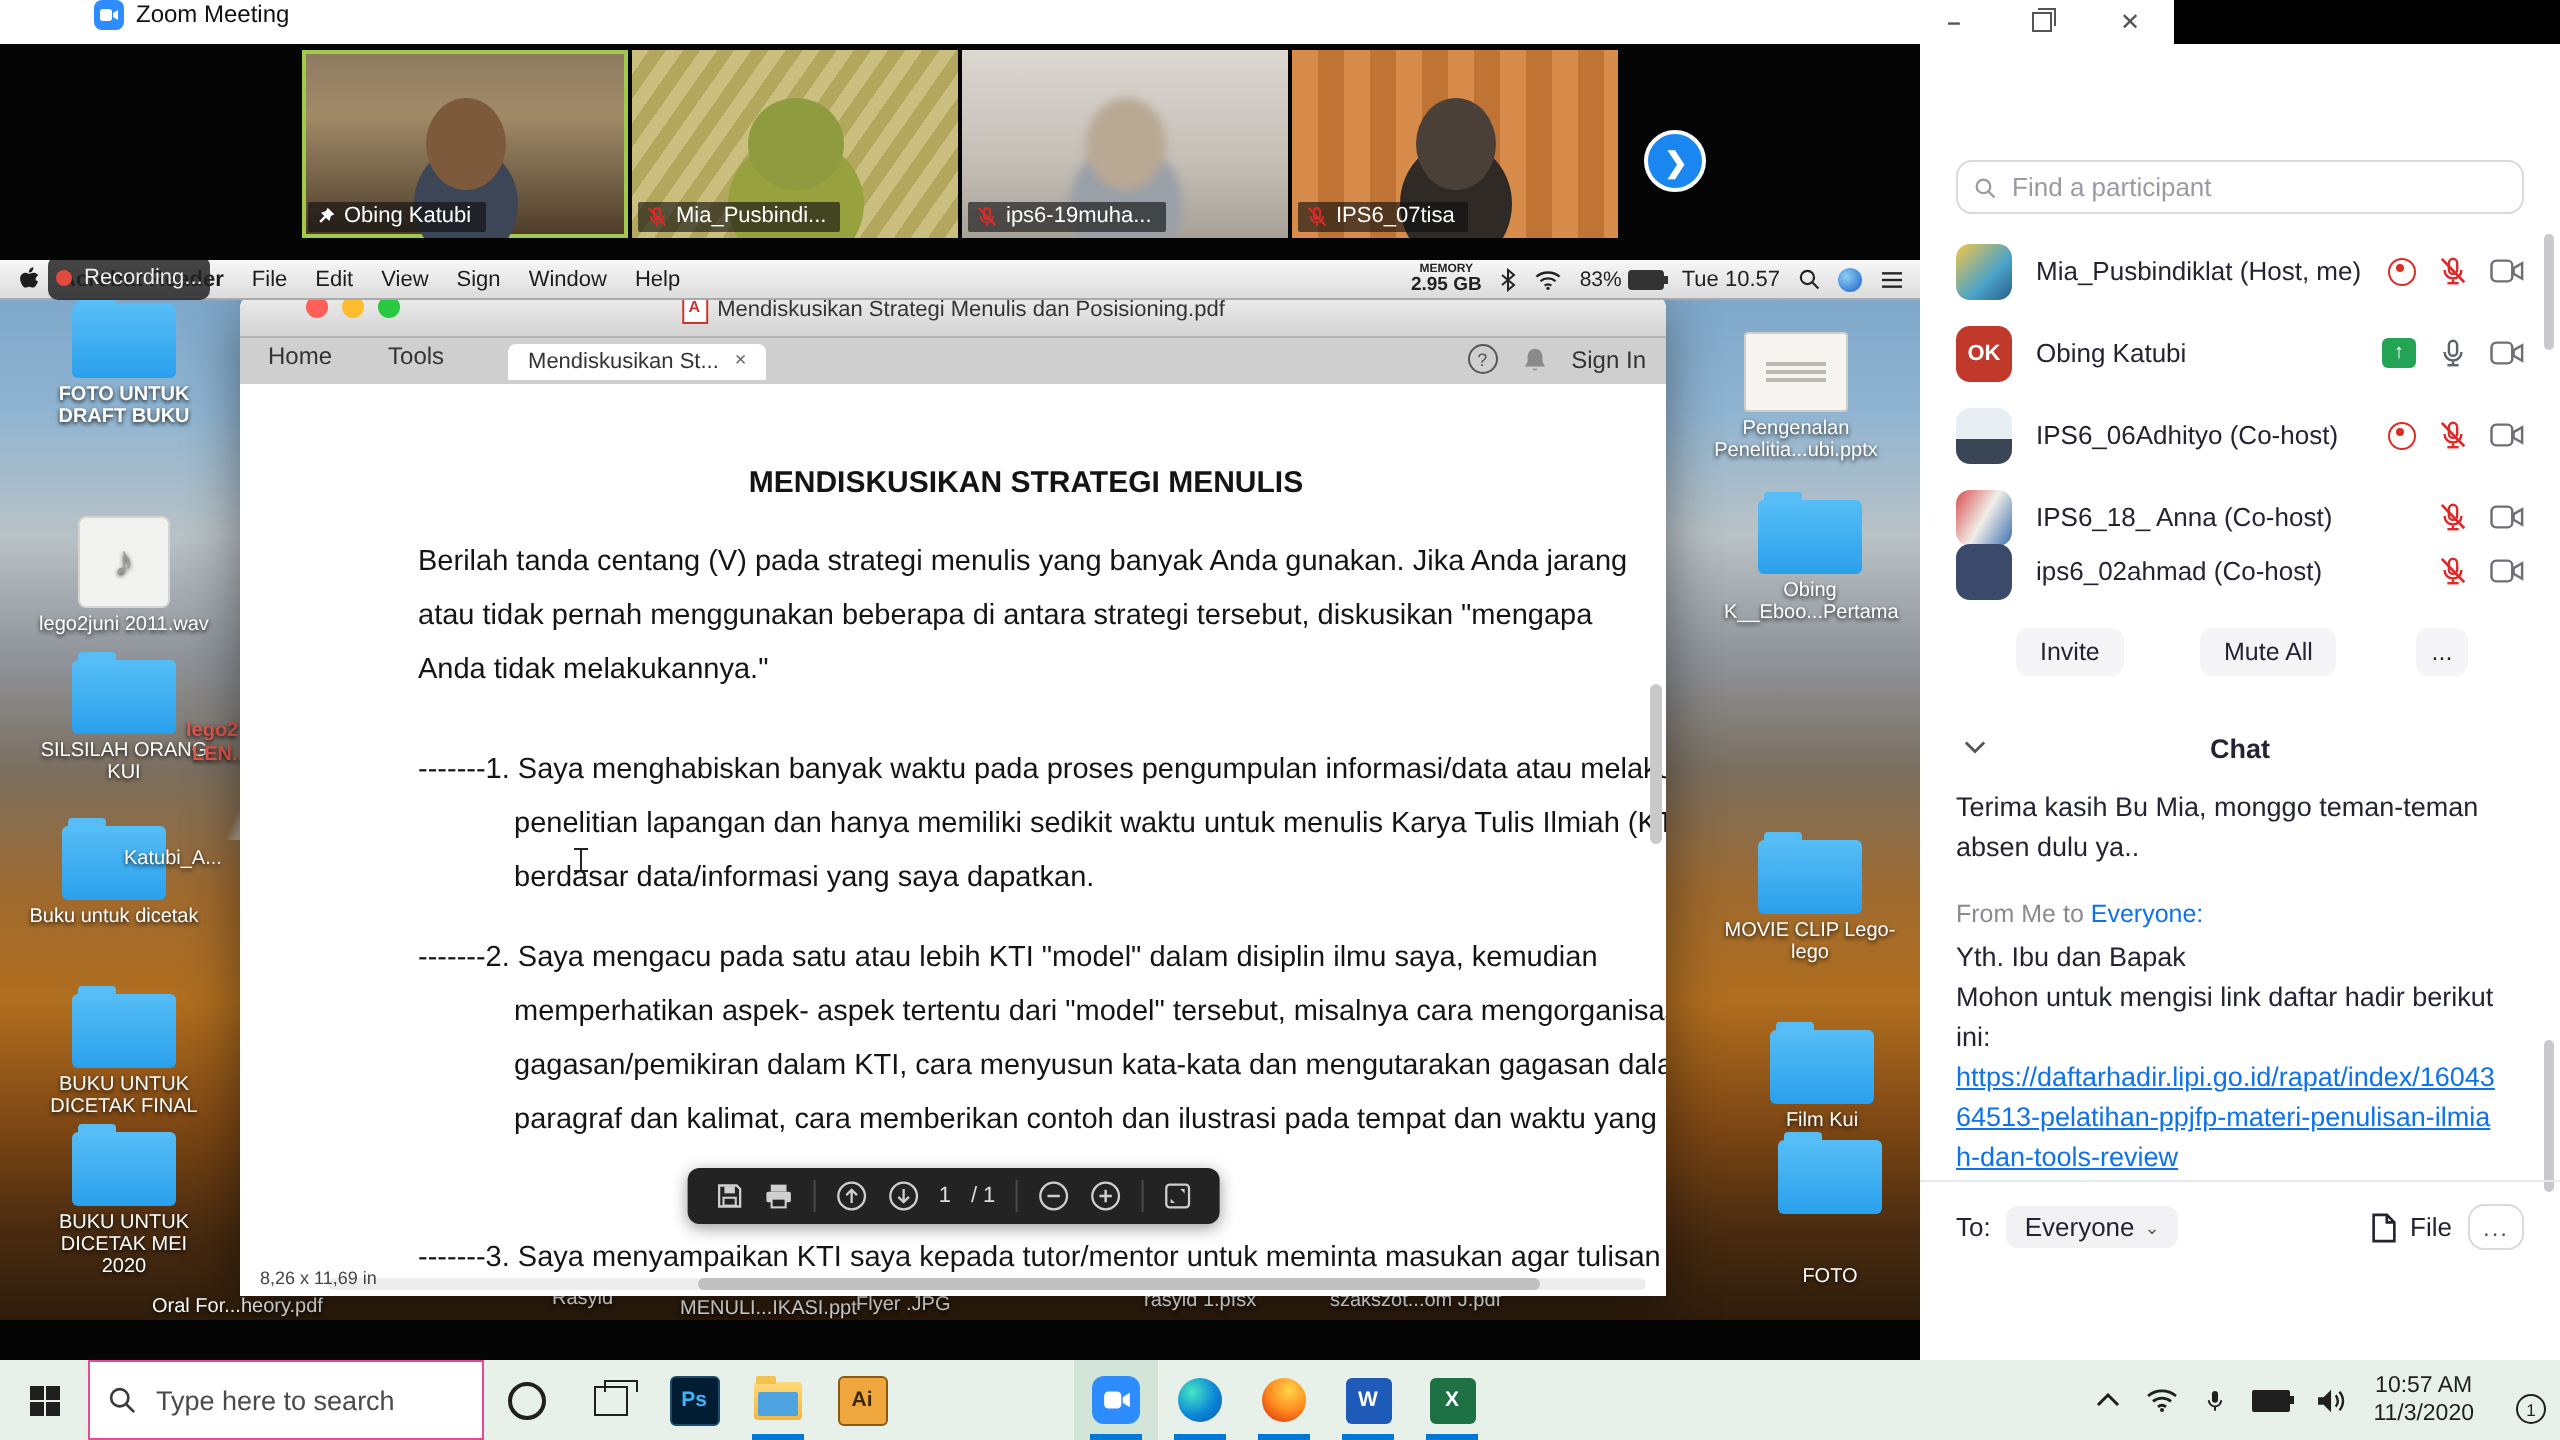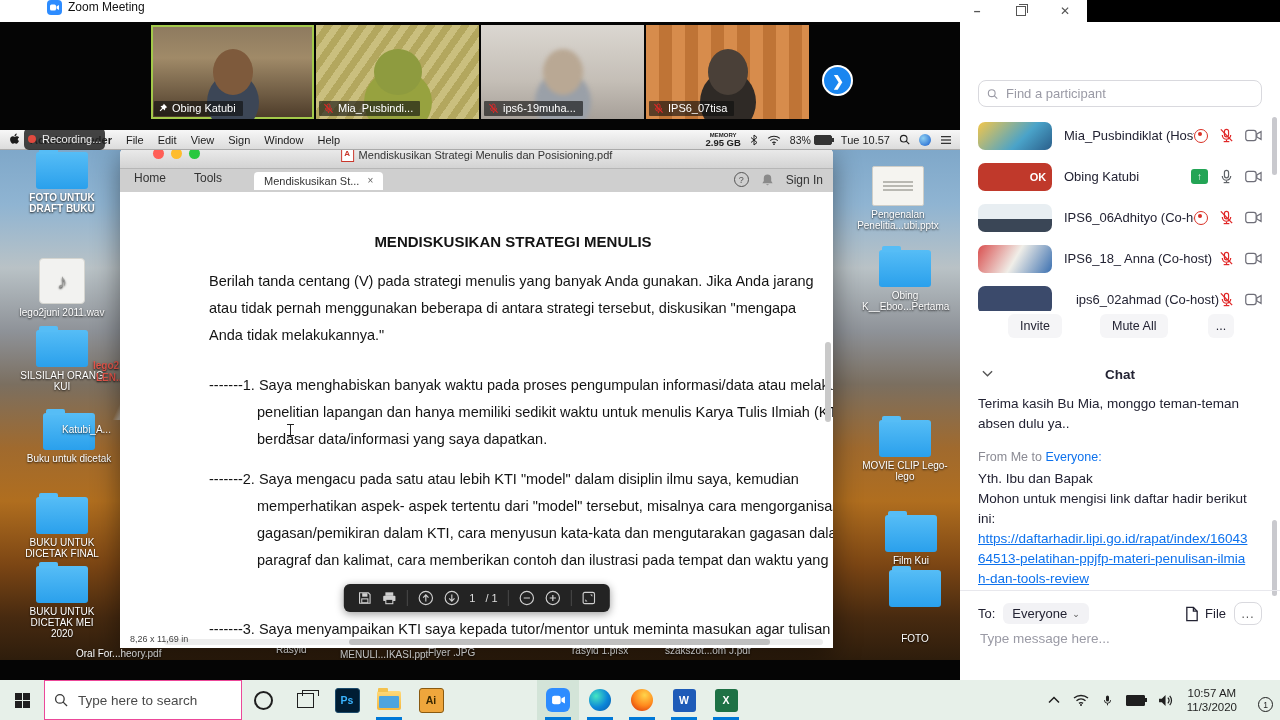--- a/index.html
+++ b/index.html
@@ -139,21 +139,21 @@
   .pane-head{position:absolute;left:0;width:100%;text-align:center;font-size:13.5px;font-weight:bold;color:#232333;}
   .chev{position:absolute;left:22px;top:3px;}
   #p-head{top:18px;}
   #p-search{position:absolute;left:18px;right:18px;top:58px;height:25px;border:1px solid #d9d9de;border-radius:8px;
             display:flex;align-items:center;gap:6px;padding:0 8px;}
   #p-search input{border:none;outline:none;font-size:13px;color:#232333;width:100%;font-family:"Liberation Sans",sans-serif;background:transparent;}
   #p-search input::placeholder{color:#9a9aa5;}
   #plist{position:absolute;left:0;top:93px;width:100%;height:196px;overflow:hidden;}
   .prow{position:absolute;left:0;width:100%;height:41px;display:flex;align-items:center;}
   .pava{width:28px;height:28px;border-radius:7px;margin:0 12px 0 18px;flex:none;
-        display:flex;align-items:center;justify-content:center;font-size:11px;font-weight:bold;color:#fff;padding-left:46px;}
+        display:flex;align-items:center;justify-content:center;font-size:11px;font-weight:bold;color:#fff;}
   .pname{font-size:13px;color:#232333;white-space:nowrap;overflow:hidden;flex:1;}
   .pics{display:flex;align-items:center;gap:11px;padding-right:18px;}
   .recic{width:12px;height:12px;border:1.5px solid #d93025;border-radius:50%;position:relative;flex:none;}
   .recic::after{content:"";position:absolute;left:2.5px;top:2.5px;width:4px;height:4px;border-radius:50%;background:#d93025;}
   .sharebadge{width:17px;height:15px;background:#23a455;border-radius:3px;color:#fff;font-size:10px;font-weight:bold;
               display:flex;align-items:center;justify-content:center;flex:none;}
   #p-btns{position:absolute;left:0;top:292px;width:100%;height:26px;}
   .pbtn{position:absolute;top:0;height:24px;background:#f5f5f7;border-radius:6px;font-size:12.5px;color:#232333;
         display:flex;align-items:center;justify-content:center;padding:0 12px;}
   #btn-invite{left:48px;}
@@ -352,21 +352,21 @@
     <div class="dicon" style="left:19px;top:128px;">
       <div class="filewav">
           <span>♪</span>
         </div>
       <div>lego2juni 2011.wav</div>
     </div>
     <div class="dicon" style="left:19px;top:200px;">
       <div class="folder"></div>
       <div>SILSILAH ORANG KUI</div>
     </div>
-    <div class="dicon" style="left:14px;top:283px;margin-left:12px;">
+    <div class="dicon" style="left:14px;top:283px;">
       <div class="folder"></div>
       <div>Buku untuk dicetak</div>
     </div>
     <div class="dicon" style="left:19px;top:367px;">
       <div class="folder"></div>
       <div>BUKU UNTUK DICETAK FINAL</div>
     </div>
     <div class="dicon" style="left:19px;top:436px;">
       <div class="folder"></div>
       <div>BUKU UNTUK DICETAK MEI 2020</div>
@@ -578,21 +578,21 @@
               <line x1="5" y1="14.5" x2="11" y2="14.5"></line>
             </g>
             <line x1="2" y1="1.5" x2="14" y2="14" stroke="#e02828" stroke-width="1.4"></line>
           </svg>
         <svg width="17" height="13" viewBox="0 0 18 13">
             <rect x="0.8" y="1" width="11" height="11" rx="2.5" fill="none" stroke="#6e6e78" stroke-width="1.3"></rect>
             <path d="M12.5 5l4.5-2.6v8.2L12.5 8z" fill="none" stroke="#6e6e78" stroke-width="1.3"></path>
           </svg>
       </span>
     </div>
-    <div class="prow" style="top:164px;text-align:right;">
+    <div class="prow" style="top:150px;">
       <span class="pava" style="background:#3b4a6b;"></span>
       <span class="pname">ips6_02ahmad (Co-host)</span>
       <span class="pics">
         <svg width="15" height="15" viewBox="0 0 16 16">
             <g fill="none" stroke="#e02828" stroke-width="1.3">
               <rect x="5.8" y="1.5" width="4.4" height="8" rx="2.2"></rect>
               <path d="M3.5 7.5a4.5 4.5 0 0 0 9 0"></path>
               <line x1="8" y1="12.5" x2="8" y2="14.5"></line>
               <line x1="5" y1="14.5" x2="11" y2="14.5"></line>
             </g>
@@ -640,21 +640,20 @@
     </span>
     <span id="c-file">
       <svg width="14" height="16" viewBox="0 0 14 17">
           <path d="M1.5 1.5h7l4 4v10h-11z" fill="none" stroke="#232333" stroke-width="1.4"></path>
           <path d="M8.5 1.5v4h4" fill="none" stroke="#232333" stroke-width="1.4"></path>
         </svg>
       <span>File</span>
     </span>
     <span id="c-more">...</span>
   </div>
-  <input id="c-input" placeholder="Type message here..." style="">
 </div>
 
 <div class="abs" id="taskbar">
   <div class="tb-start">
     <span class="winlogo">
         <i></i>
         <i></i>
         <i></i>
         <i></i>
       </span>

